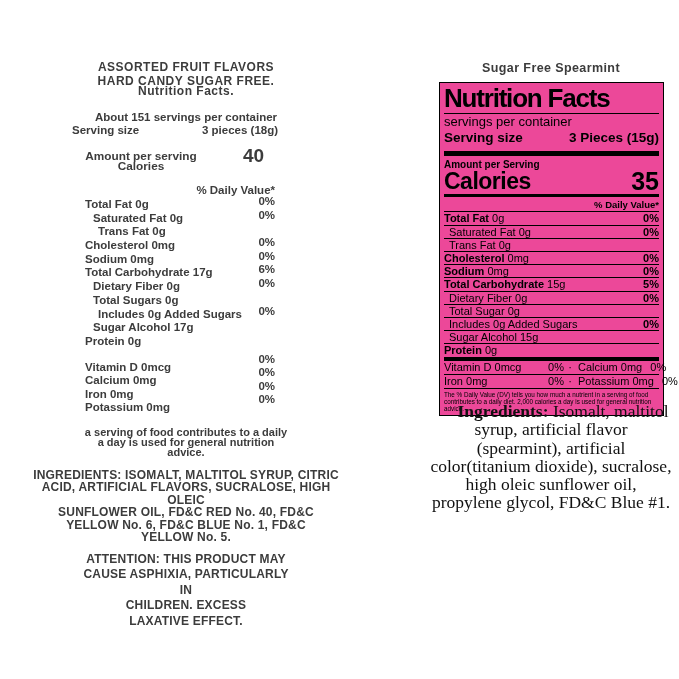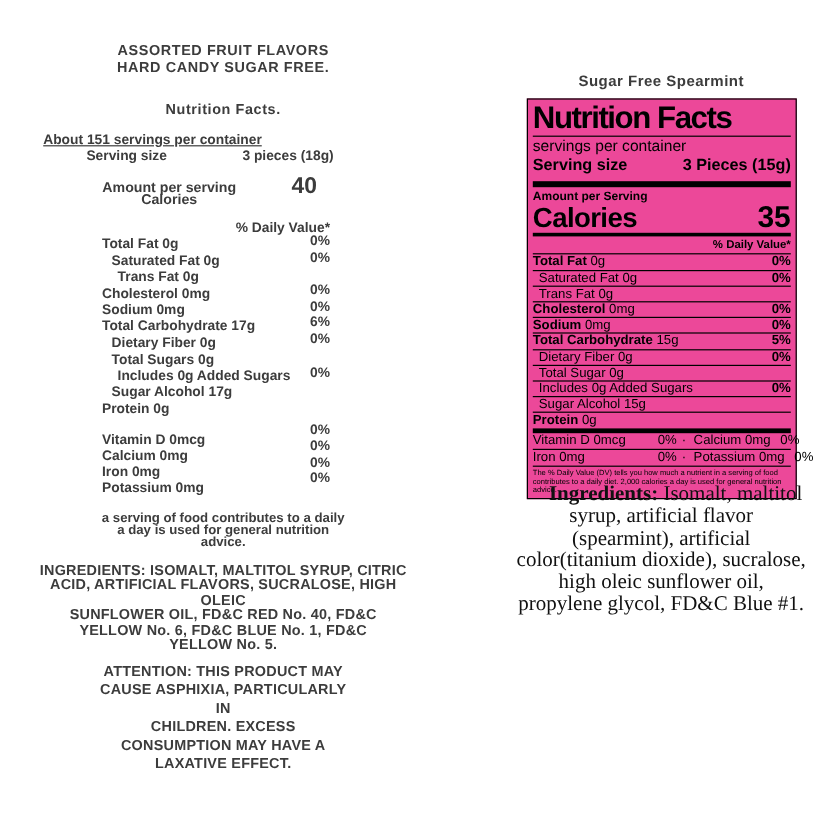--- a/index.html
+++ b/index.html
@@ -4,26 +4,26 @@
 <style>
   html,body{margin:0;padding:0;}
   body{
     width:679px;height:679px;background:#ffffff;position:relative;
     font-family:"Liberation Sans",sans-serif;color:#3c3c3c;overflow:hidden;
   }
   .abs{position:absolute;}
   .nowrap{white-space:nowrap;}
 
   
-  #l-header{left:36px;top:35px;width:300px;text-align:center;
+  #l-header{left:36px;top:60px;width:300px;text-align:center;
     font-size:12px;font-weight:700;letter-spacing:.5px;line-height:14px;}
   #l-subtitle{left:36px;top:84px;width:300px;text-align:center;
     font-size:12px;font-weight:700;letter-spacing:.5px;}
-  #l-servings{left:36px;top:111px;width:300px;
-    font-size:11.5px;font-weight:600;text-decoration:underline;}
+  #l-servings{left:36px;top:111px;width:300px;text-align:center;
+    font-size:11.5px;font-weight:600;}
   #l-servingrow{left:0;top:124px;width:679px;height:15px;font-size:11.5px;font-weight:600;}
   #l-servingrow .ss-label{position:absolute;left:72px;}
   #l-servingrow .ss-value{position:absolute;left:202px;}
   #l-amount{left:36px;top:151px;width:210px;text-align:center;
     font-size:11.8px;font-weight:600;line-height:10px;}
   #l-cal40{left:243px;top:145px;font-size:19px;font-weight:700;}
   #l-dv{left:85px;top:184px;width:190px;text-align:right;font-size:11.5px;font-weight:600;}
   #l-rows{left:85px;top:198px;width:190px;font-size:11.5px;font-weight:600;}
   .lrow{position:relative;height:13.7px;line-height:13.7px;white-space:nowrap;}
   .lrow .lval{position:absolute;right:0;top:-3px;}
@@ -134,21 +134,20 @@
   <div class="nowrap">SUNFLOWER OIL, FD&amp;C RED No. 40, FD&amp;C</div>
   <div class="nowrap">YELLOW No. 6, FD&amp;C BLUE No. 1, FD&amp;C</div>
   <div class="nowrap">YELLOW No. 5.</div>
 </div>
 
 <div class="abs" id="l-attention">
   <div class="nowrap">ATTENTION: THIS PRODUCT MAY</div>
   <div class="nowrap">CAUSE ASPHIXIA, PARTICULARLY</div>
   <div class="nowrap">IN</div>
   <div class="nowrap">CHILDREN. EXCESS</div>
-  <div class="nowrap">CONSUMPTION MAY HAVE A</div>
   <div class="nowrap">LAXATIVE EFFECT.</div>
 </div>
 
 <div class="abs nowrap" id="r-title">Sugar Free Spearmint</div>
 
 <div class="abs" id="r-label">
   <div class="nf-title">Nutrition Facts</div>
   <div class="nf-servings">servings per container</div>
   <div class="nf-ss">
     <span>Serving size</span>

